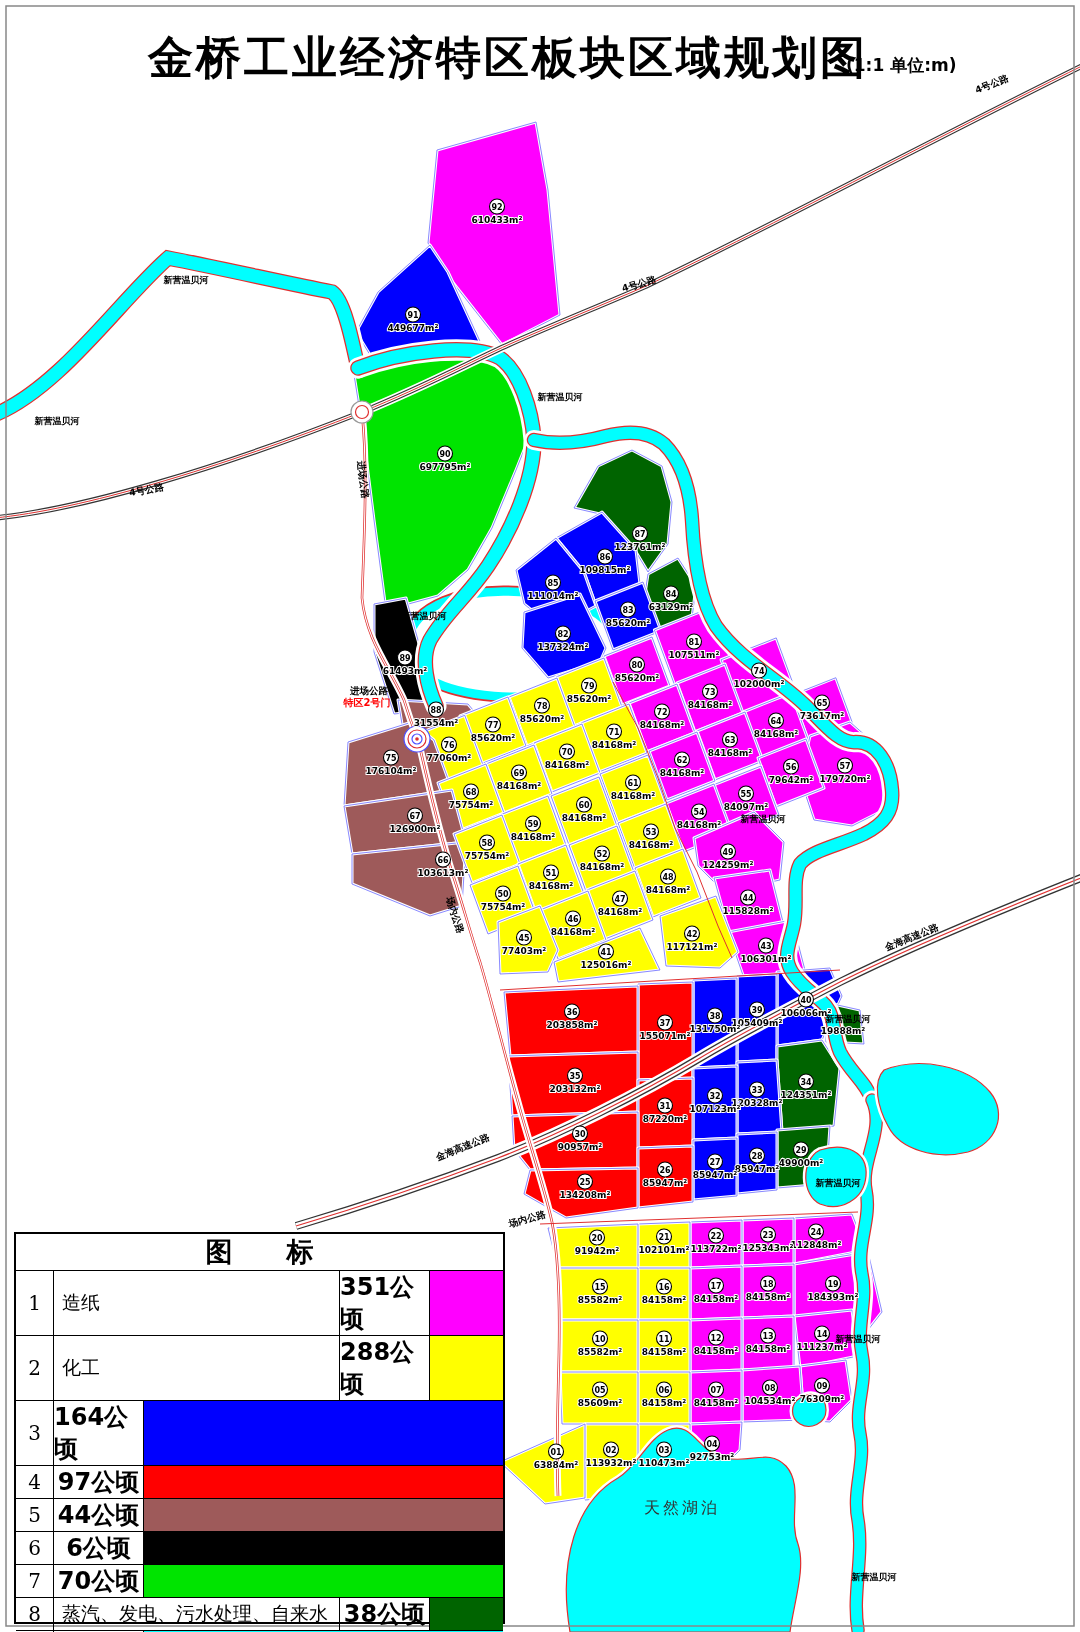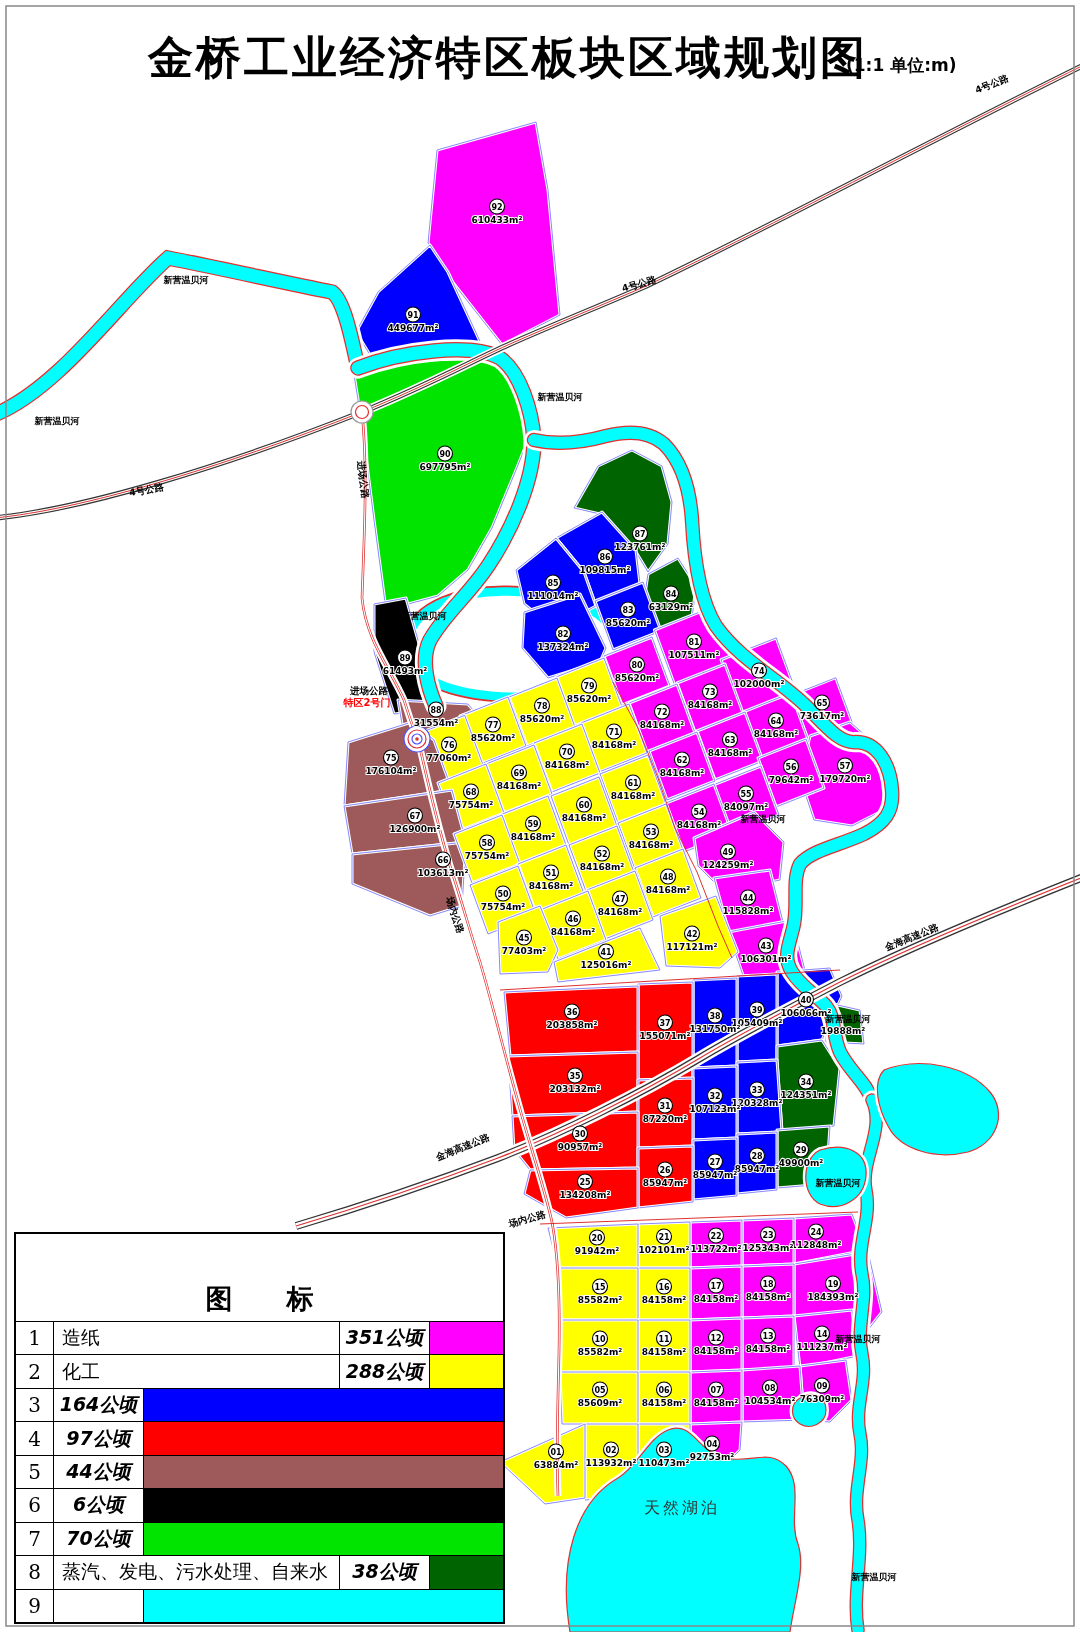--- a/index.html
+++ b/index.html
@@ -6,28 +6,28 @@
   body{width:1080px;height:1632px;position:relative;background:#fff;
        font-family:"DejaVu Sans","Liberation Sans",sans-serif;overflow:hidden;}
   #stage{position:absolute;inset:0;}
   svg{position:absolute;left:0;top:0;}
   .title{position:absolute;left:148px;top:28px;font-size:45px;font-weight:bold;letter-spacing:3px;
          font-family:"DejaVu Serif","DejaVu Sans",serif;color:#000;white-space:nowrap;}
   .scale-note{position:absolute;left:846px;top:54px;font-size:17px;font-weight:bold;color:#000;}
   .legend{position:absolute;left:14px;top:1232px;width:491px;height:392px;background:#fff;
           border:2px solid #000;box-sizing:border-box;display:flex;flex-direction:column;}
   .legend-header{height:44px;border-bottom:1px solid #000;display:flex;align-items:center;
-          justify-content:center;font-size:27px;font-weight:bold;margin-top:43px;}
+          justify-content:center;font-size:27px;font-weight:bold;}
   #legend-rows{flex:1;display:flex;flex-direction:column;}
   .lrow{flex:1;display:flex;border-bottom:1px solid #000;}
   .lrow:last-child{border-bottom:none;}
   .lc{border-right:1px solid #000;display:flex;align-items:center;box-sizing:border-box;}
   .lnum{width:38px;justify-content:center;font-size:20px;font-family:"DejaVu Serif",serif;}
   .lname{width:286px;padding-left:8px;font-size:19px;font-weight:normal;white-space:nowrap;}
-  .larea{width:90px;justify-content:center;font-size:19px;font-weight:bold;font-style:italic;}
+  .larea{width:90px;justify-content:center;font-size:24px;font-weight:bold;}
   .lswatch{flex:1;border-right:none;}
   .blk-num{font-size:8px;font-weight:bold;text-anchor:middle;fill:#000;}
   .blk-area{font-size:9px;font-weight:bold;text-anchor:middle;fill:#000;
             paint-order:stroke;stroke:#fff;stroke-width:2px;}
   .mlbl{text-anchor:middle;fill:#000;}
   .mlbl-river{font-size:9px;font-weight:bold;}
   .mlbl-road{font-size:9.5px;font-weight:bold;}
   .mlbl-gate{font-size:10px;font-weight:bold;fill:#ff0000;}
   .mlbl-lake{font-size:16px;fill:#333;letter-spacing:3px;}
 </style>

